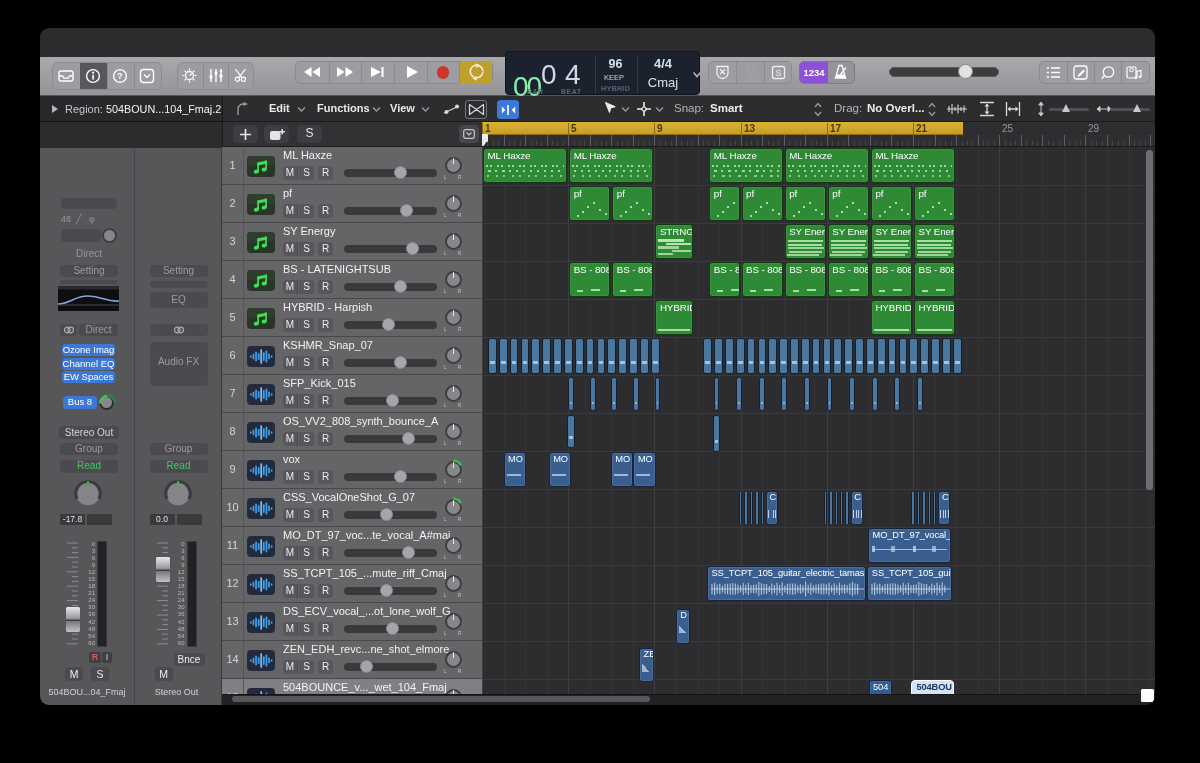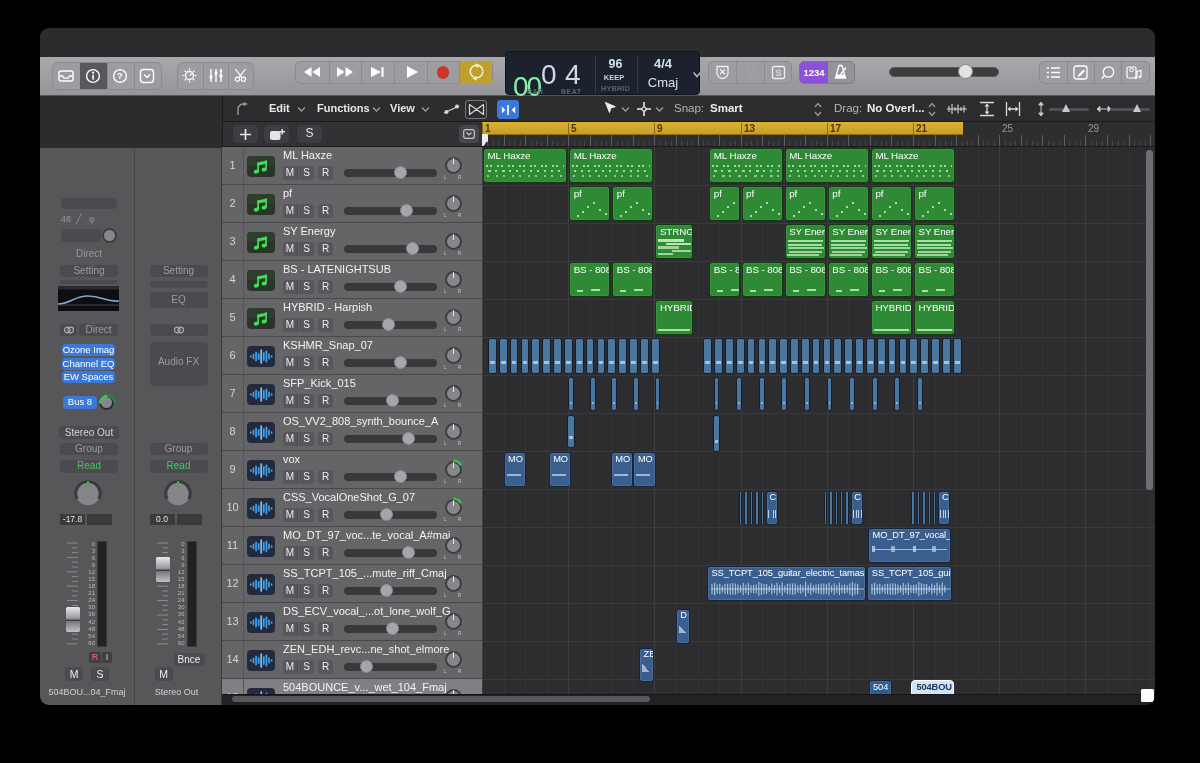--- a/index.html
+++ b/index.html
@@ -124,21 +124,21 @@
   <path d="M9.8 17.8l-4.4-2.4 4.4-2.4z" fill="#f2eccb"></path>
       </svg>
 <div class="abs" style="left:465px;top:-5.5px;width:195px;height:44px;background:#1c212e;border-radius:4px;border:1px solid #101420">
  <div class="abs" style="left:7px;top:19px;font-size:28px;color:#86efac;letter-spacing:-2px">00</div>
  <div class="abs" style="left:35px;top:7px;font-size:28px;color:#cdd9e8">0</div>
  <div class="abs" style="left:59px;top:7px;font-size:28px;color:#cdd9e8">4</div>
  <div class="lcdlab" style="left:21px;top:36px">BAR</div>
  <div class="lcdlab" style="left:55px;top:36px">BEAT</div>
  <div class="abs" style="left:88.5px;top:4px;width:1px;height:38px;background:#323948"></div>
  <div class="abs" style="left:89px;top:5px;width:41px;text-align:center;font-size:12.5px;font-weight:bold;color:#d6e0ec">96</div>
- <div class="abs" style="left:89px;top:21px;width:38px;text-align:center;font-size:7.5px;font-weight:bold;color:#c8d2e0">KEEP</div>
+ <div class="abs" style="left:89px;top:21px;width:38px;text-align:center;font-size:7.5px;font-weight:normal;color:#c8d2e0">KEEP</div>
  <div class="abs" style="left:89px;top:32px;width:41px;text-align:center;font-size:7.5px;font-weight:bold;color:#565f72">HYBRID</div>
  <div class="abs" style="left:130.5px;top:4px;width:1px;height:38px;background:#323948"></div>
  <div class="abs" style="left:131px;top:4px;width:52px;text-align:center;font-size:13px;font-weight:bold;color:#d6e0ec">4/4</div>
  <div class="abs" style="left:131px;top:23px;width:52px;text-align:center;font-size:13px;color:#d6e0ec">Cmaj</div>
  <svg class="abs" style="left:186px;top:19px" width="10" height="8" viewBox="0 0 10 8">
           <path d="M1.5 1.5L5 5.5 8.5 1.5" fill="none" stroke="#aab4c4" stroke-width="1.6"></path>
         </svg>
 </div>
 <div class="abs" style="left:668px;top:4px;width:84px;height:23px;background:#9d9da1;border-radius:5px;border:1px solid #8a8a90;overflow:hidden">
         <div class="abs" style="left:27.3px;top:0;width:1px;height:100%;background:#8a8a90"></div>
@@ -188,20 +188,25 @@
   <circle cx="7.5" cy="7" r="5.2" fill="none" stroke="#fff" stroke-width="1.3"></circle>
   <path d="M3.5 10.5c-1.5 2-2.5 3-3 3" stroke="#fff" stroke-width="1.3" fill="none"></path>
       </svg>
  <svg class="abs" style="left:1086px;top:7px" width="17" height="17" viewBox="0 0 17 17">
   <rect x="1" y="3" width="9" height="11" rx="1.5" fill="none" stroke="#fff" stroke-width="1.2"></rect>
   <circle cx="5.5" cy="6" r="1.8" fill="none" stroke="#fff" stroke-width="1"></circle>
   <path d="M11 13.5v-6l4-1v6" fill="none" stroke="#fff" stroke-width="1.2"></path>
   <circle cx="10" cy="13.8" r="1.4" fill="#fff"></circle>
         <circle cx="14" cy="12.8" r="1.4" fill="#fff"></circle>
       </svg>
+</div>
+<div class="abs" style="left:0;top:68px;width:182px;height:26px;background:#29292b;border-bottom:1px solid #111">
+ <div class="abs" style="left:12px;top:8.5px;width:0;height:0;border-left:6px solid #b8b8bc;border-top:4.5px solid transparent;border-bottom:4.5px solid transparent"></div>
+ <div class="abs" style="left:25px;top:6.5px;font-size:11px;color:#c9c9cd">Region:&nbsp;</div>
+ <div class="abs" style="left:66px;top:7px;font-size:10.8px;color:#f4f4f6;white-space:nowrap">504BOUN...104_Fmaj.2</div>
 </div>
 <div class="abs" style="left:182px;top:68px;width:933px;height:26px;background:#2d2d2f;border-bottom:1px solid #1a1a1c;border-left:1px solid #1a1a1c">
  <svg class="abs" style="left:13px;top:6px" width="14" height="13" viewBox="0 0 14 13">
   <path d="M2 13V7a5 5 0 0 1 5-5h3" fill="none" stroke="#9a9a9e" stroke-width="1.4"></path>
   <path d="M7.5 0l4.5 2-4.5 2z" fill="#9a9a9e"></path>
       </svg>
  <div class="abs" style="left:46px;top:6px;font-size:11px;font-weight:bold;color:#e8e8ea">Edit</div>
  <svg class="chev" style="left:74px;top:10px" width="9" height="7" viewBox="0 0 9 7">
         <path d="M1 1.5L4.5 5 8 1.5" fill="none" stroke="#9a9a9e" stroke-width="1.4"></path>
       </svg>

